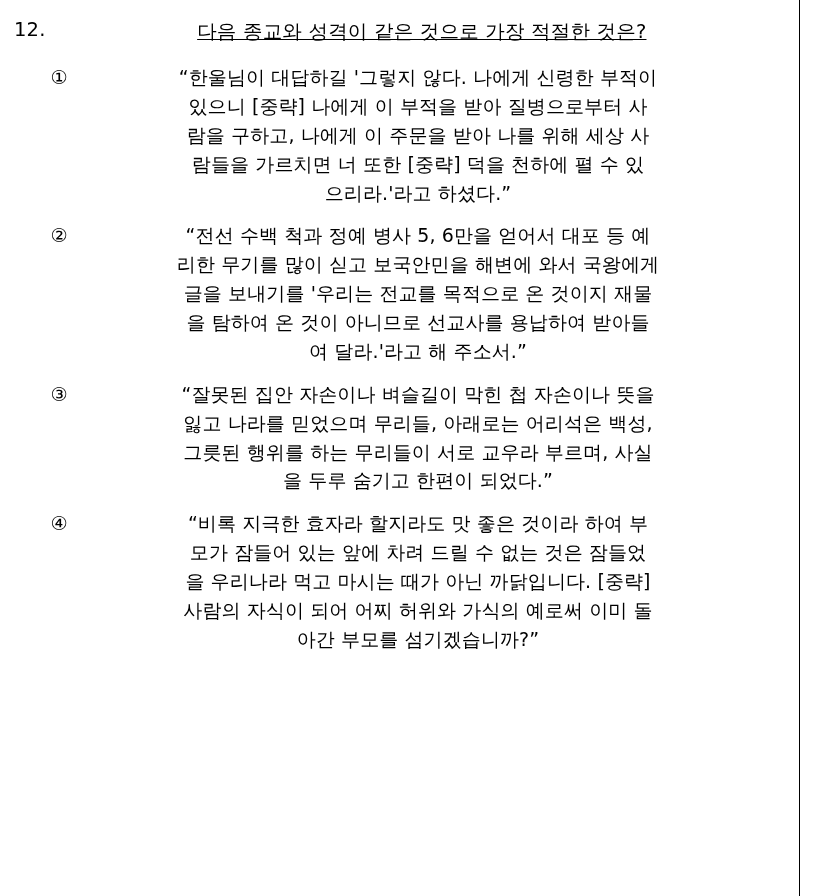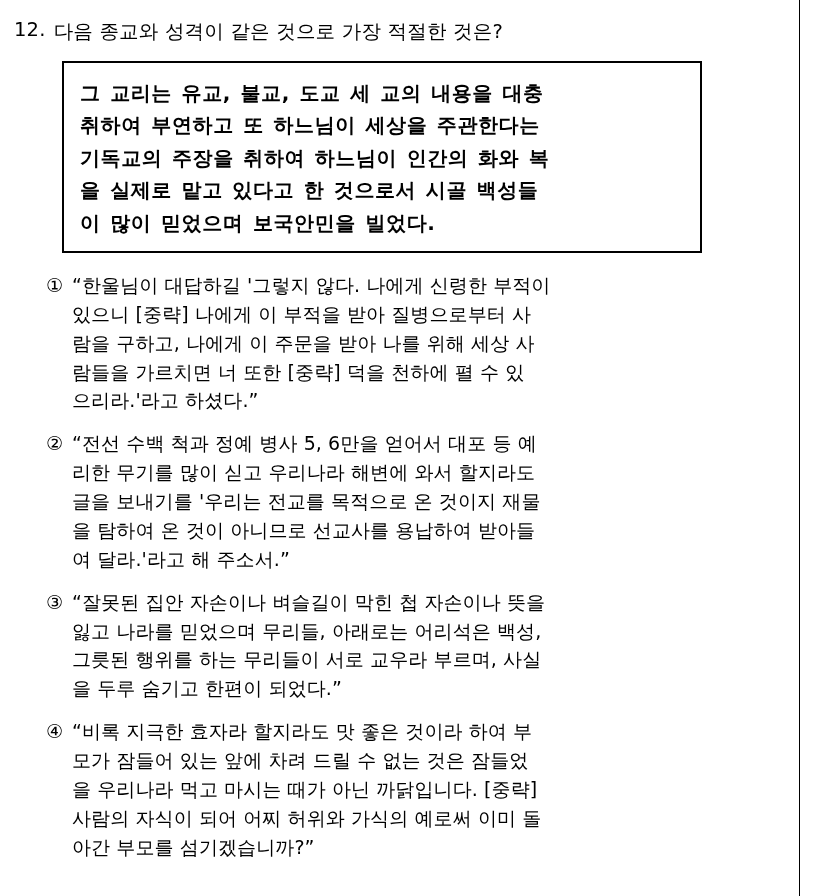--- a/index.html
+++ b/index.html
@@ -24,36 +24,38 @@
     height: 896px;
     background: #000000;
   }
   .sheet {
     position: absolute;
     left: 0;
     top: 0;
     width: 790px;
     height: 896px;
     padding: 0;
+    text-align: center;
   }
   .question-line {
     display: flex;
     align-items: flex-start;
     margin: 18px 0 0 14px;
     font-size: 19.5px;
     letter-spacing: 0.2px;
   }
   .q-num {
     flex: 0 0 auto;
     margin-right: 8px;
     white-space: nowrap;
   }
   .q-text {
     flex: 1 1 auto;
     word-break: keep-all;
+    text-decoration: underline;
   }
   .passage-box {
     margin: 16px 18px 0 62px;
     border: 2px solid #000000;
     padding: 14px 16px 12px 16px;
     width: 640px;
     box-sizing: border-box;
     font-weight: bold;
     font-size: 20px;
     line-height: 1.62;
@@ -94,41 +96,34 @@
 
 <div class="page-edge"></div>
 
 <div class="sheet">
 
   <div class="question-line">
     <span class="q-num">12.</span>
     <span class="q-text">다음 종교와 성격이 같은 것으로 가장 적절한 것은?</span>
   </div>
 
-  <div class="passage-box">
-    <p>그 교리는 유교, 불교, 도교 세 교의 내용을 대충
-취하여 부연하고 또 하느님이 세상을 주관한다는
-기독교의 주장을 취하여 하느님이 인간의 화와 복
-을 실제로 맡고 있다고 한 것으로서 시골 백성들
-이 많이 믿었으며 보국안민을 빌었다.</p>
-  </div>
 
   <ul class="choices">
     <li class="choice">
       <span class="choice-marker">①</span>
       <span class="choice-text">“한울님이 대답하길 '그렇지 않다. 나에게 신령한 부적이
 있으니 [중략] 나에게 이 부적을 받아 질병으로부터 사
 람을 구하고, 나에게 이 주문을 받아 나를 위해 세상 사
 람들을 가르치면 너 또한 [중략] 덕을 천하에 펼 수 있
 으리라.'라고 하셨다.”</span>
     </li>
     <li class="choice">
       <span class="choice-marker">②</span>
       <span class="choice-text">“전선 수백 척과 정예 병사 5, 6만을 얻어서 대포 등 예
-리한 무기를 많이 싣고 우리나라 해변에 와서 할지라도
+리한 무기를 많이 싣고 보국안민을 해변에 와서 국왕에게
 글을 보내기를 '우리는 전교를 목적으로 온 것이지 재물
 을 탐하여 온 것이 아니므로 선교사를 용납하여 받아들
 여 달라.'라고 해 주소서.”</span>
     </li>
     <li class="choice">
       <span class="choice-marker">③</span>
       <span class="choice-text">“잘못된 집안 자손이나 벼슬길이 막힌 첩 자손이나 뜻을
 잃고 나라를 믿었으며 무리들, 아래로는 어리석은 백성,
 그릇된 행위를 하는 무리들이 서로 교우라 부르며, 사실
 을 두루 숨기고 한편이 되었다.”</span>

